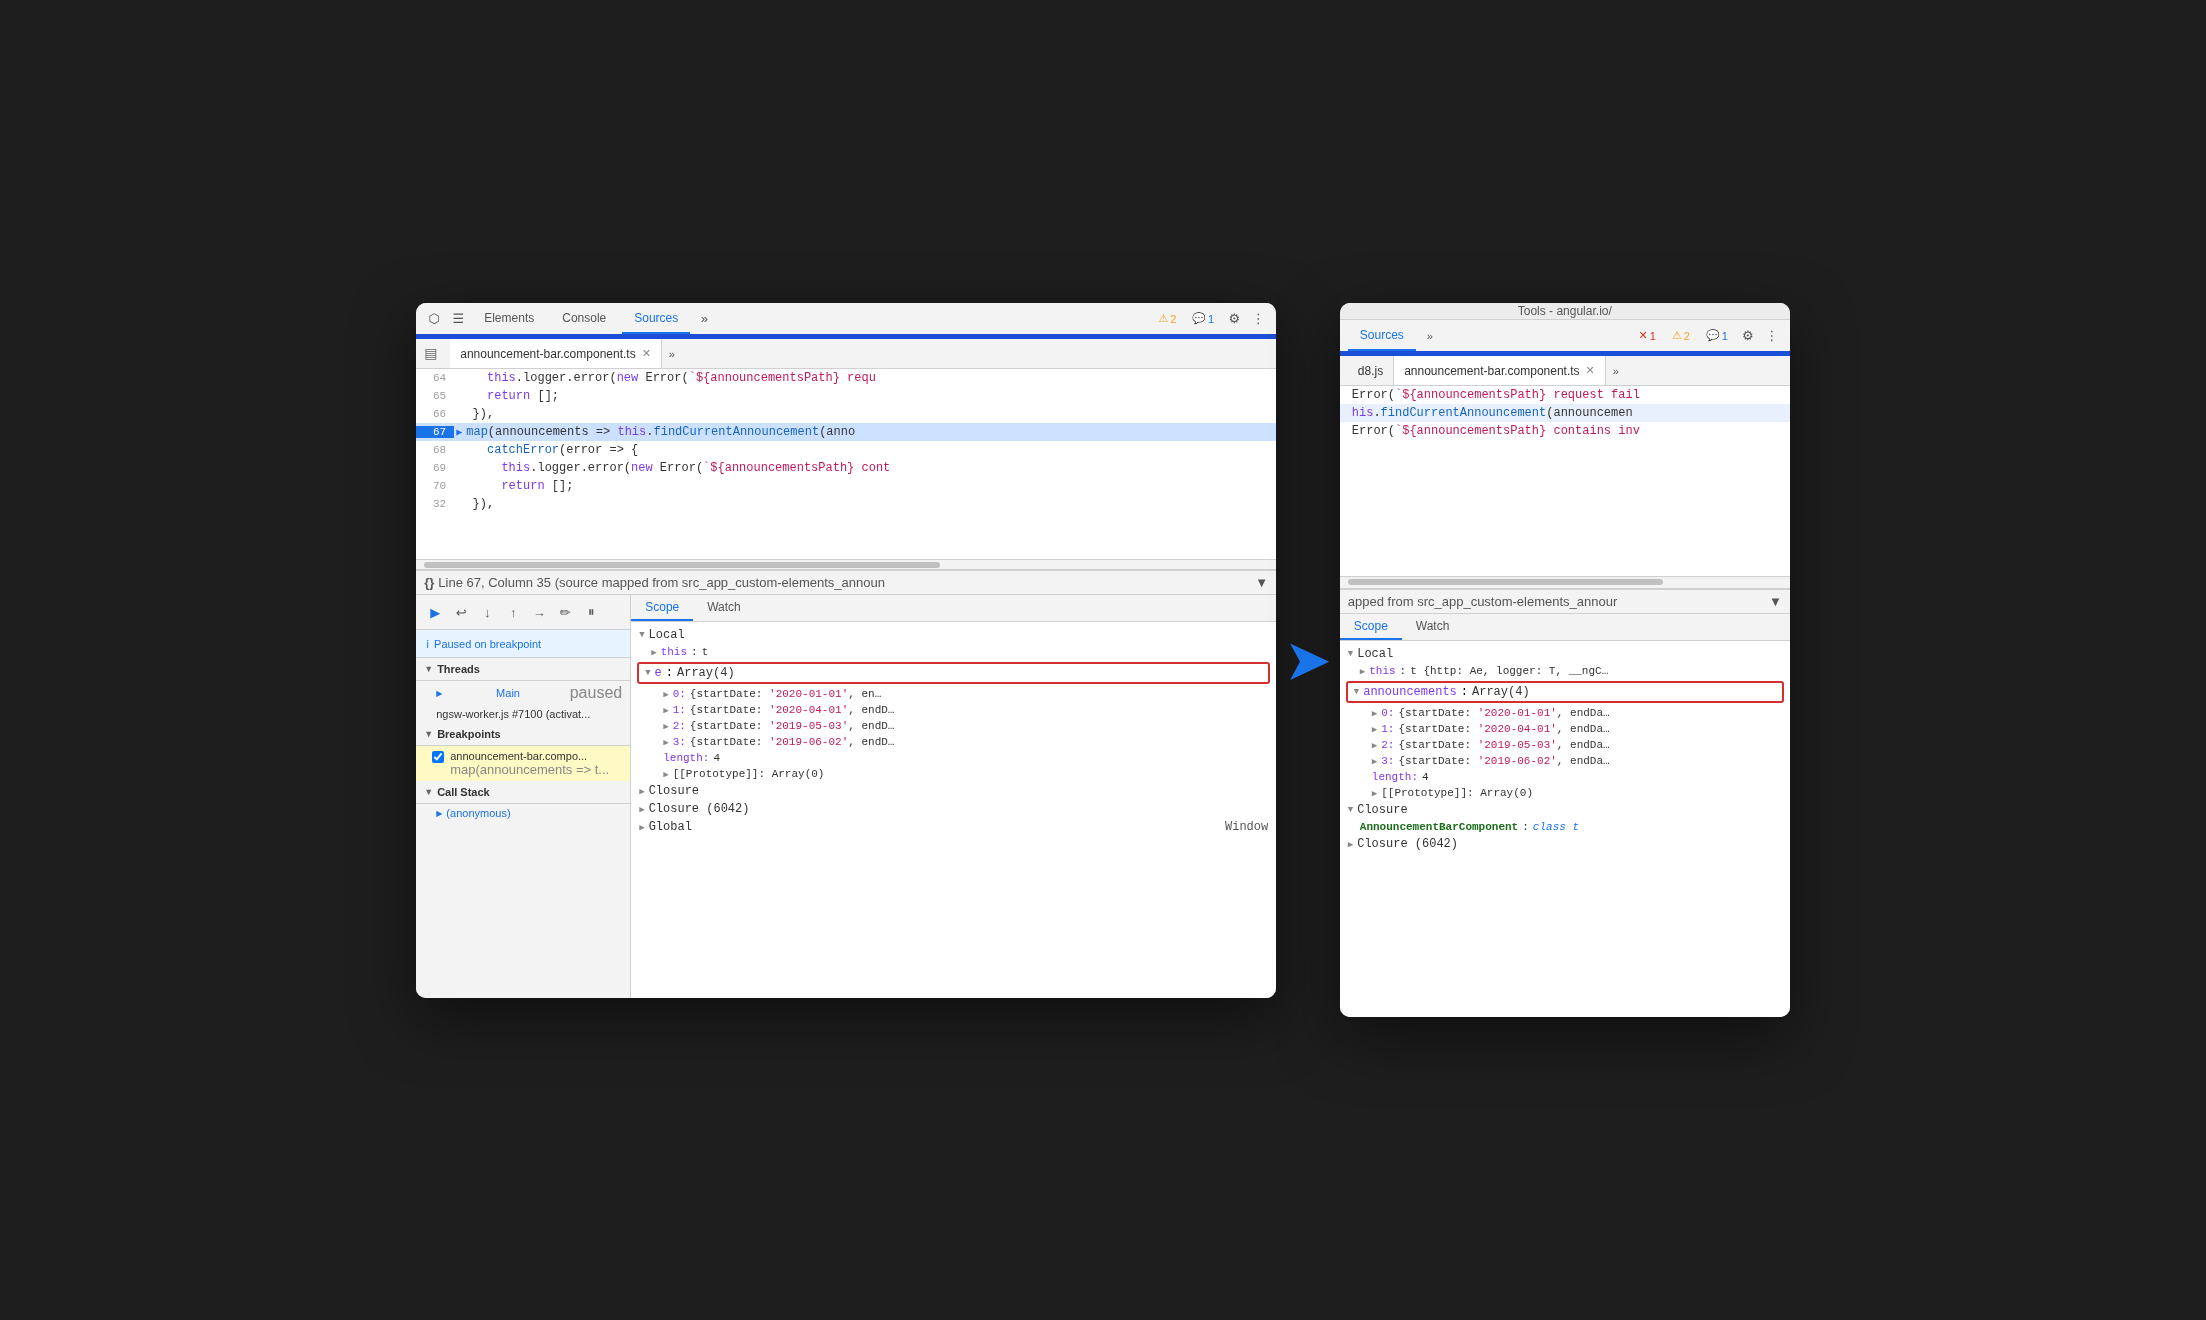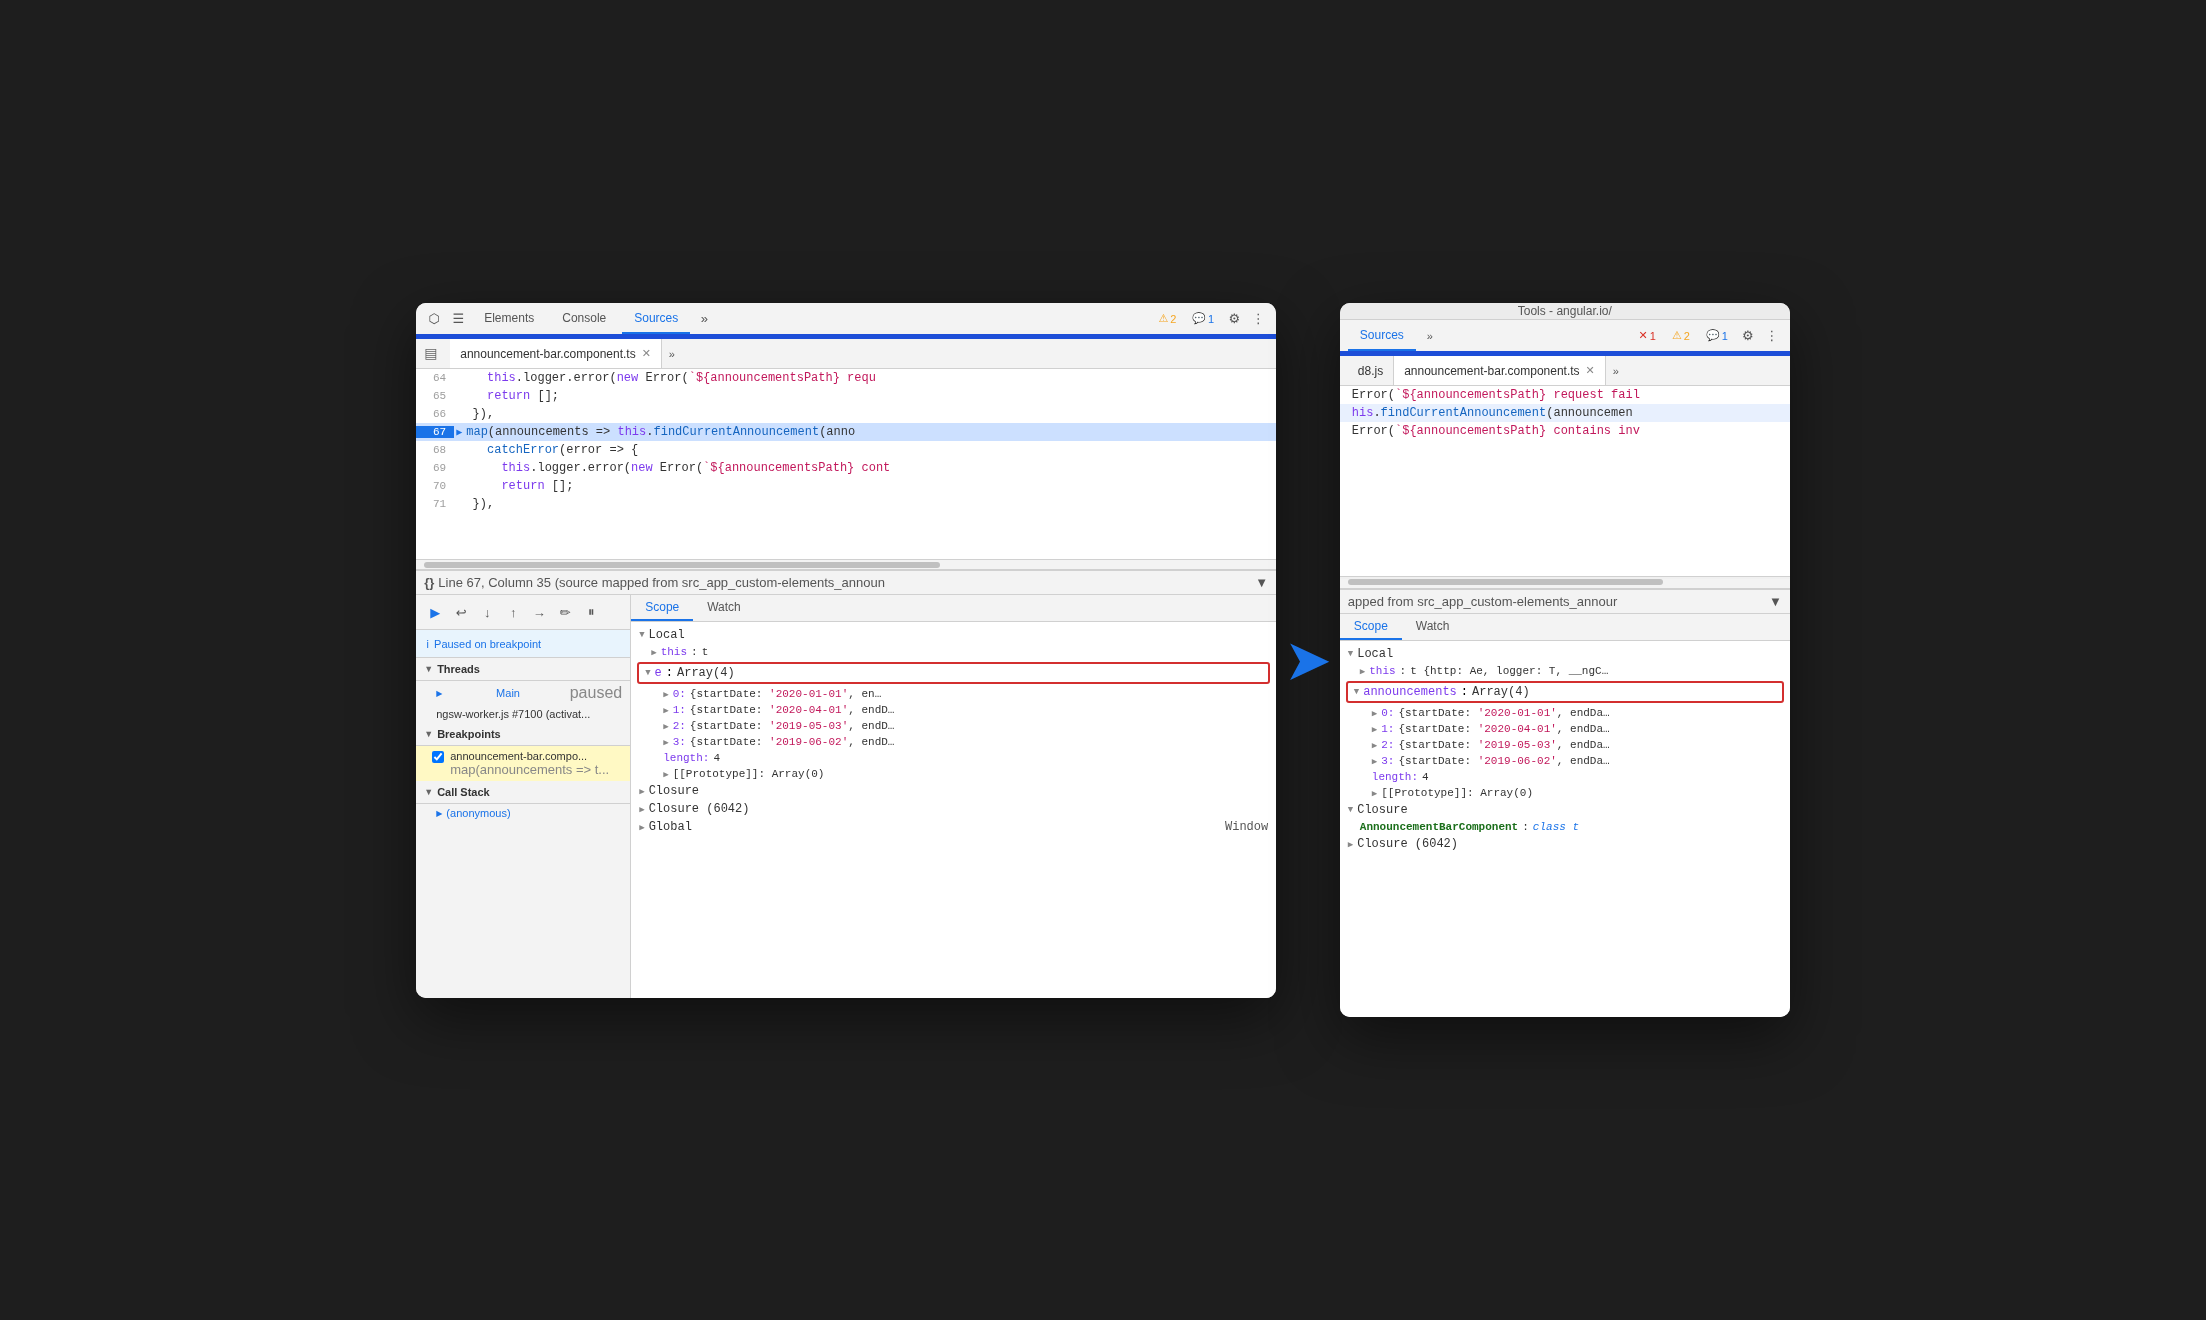--- a/index.html
+++ b/index.html
@@ -439,21 +439,21 @@
               &nbsp;&nbsp;&nbsp;&nbsp;&nbsp;&nbsp;<span class="kw">this</span>.logger.error(<span class="kw">new</span> Error(<span class="str">`${announcementsPath} cont</span>
             </span>
           </div>
           <div class="code-line">
             <span class="line-num">70</span>
             <span class="line-code">
               &nbsp;&nbsp;&nbsp;&nbsp;&nbsp;&nbsp;<span class="kw">return</span> [];
             </span>
           </div>
           <div class="code-line">
-            <span class="line-num">71</span>
+            <span class="line-num">32</span>
             <span class="line-code">
               &nbsp;&nbsp;}),
             </span>
           </div>
         </div>
       </div>
 
       <div style="background:#f3f3f3;height:10px;border-bottom:1px solid #d0d0d0;">
         <div style="background:#c0c0c0;height:6px;margin:2px 8px;border-radius:3px;width:60%;"></div>
       </div>

